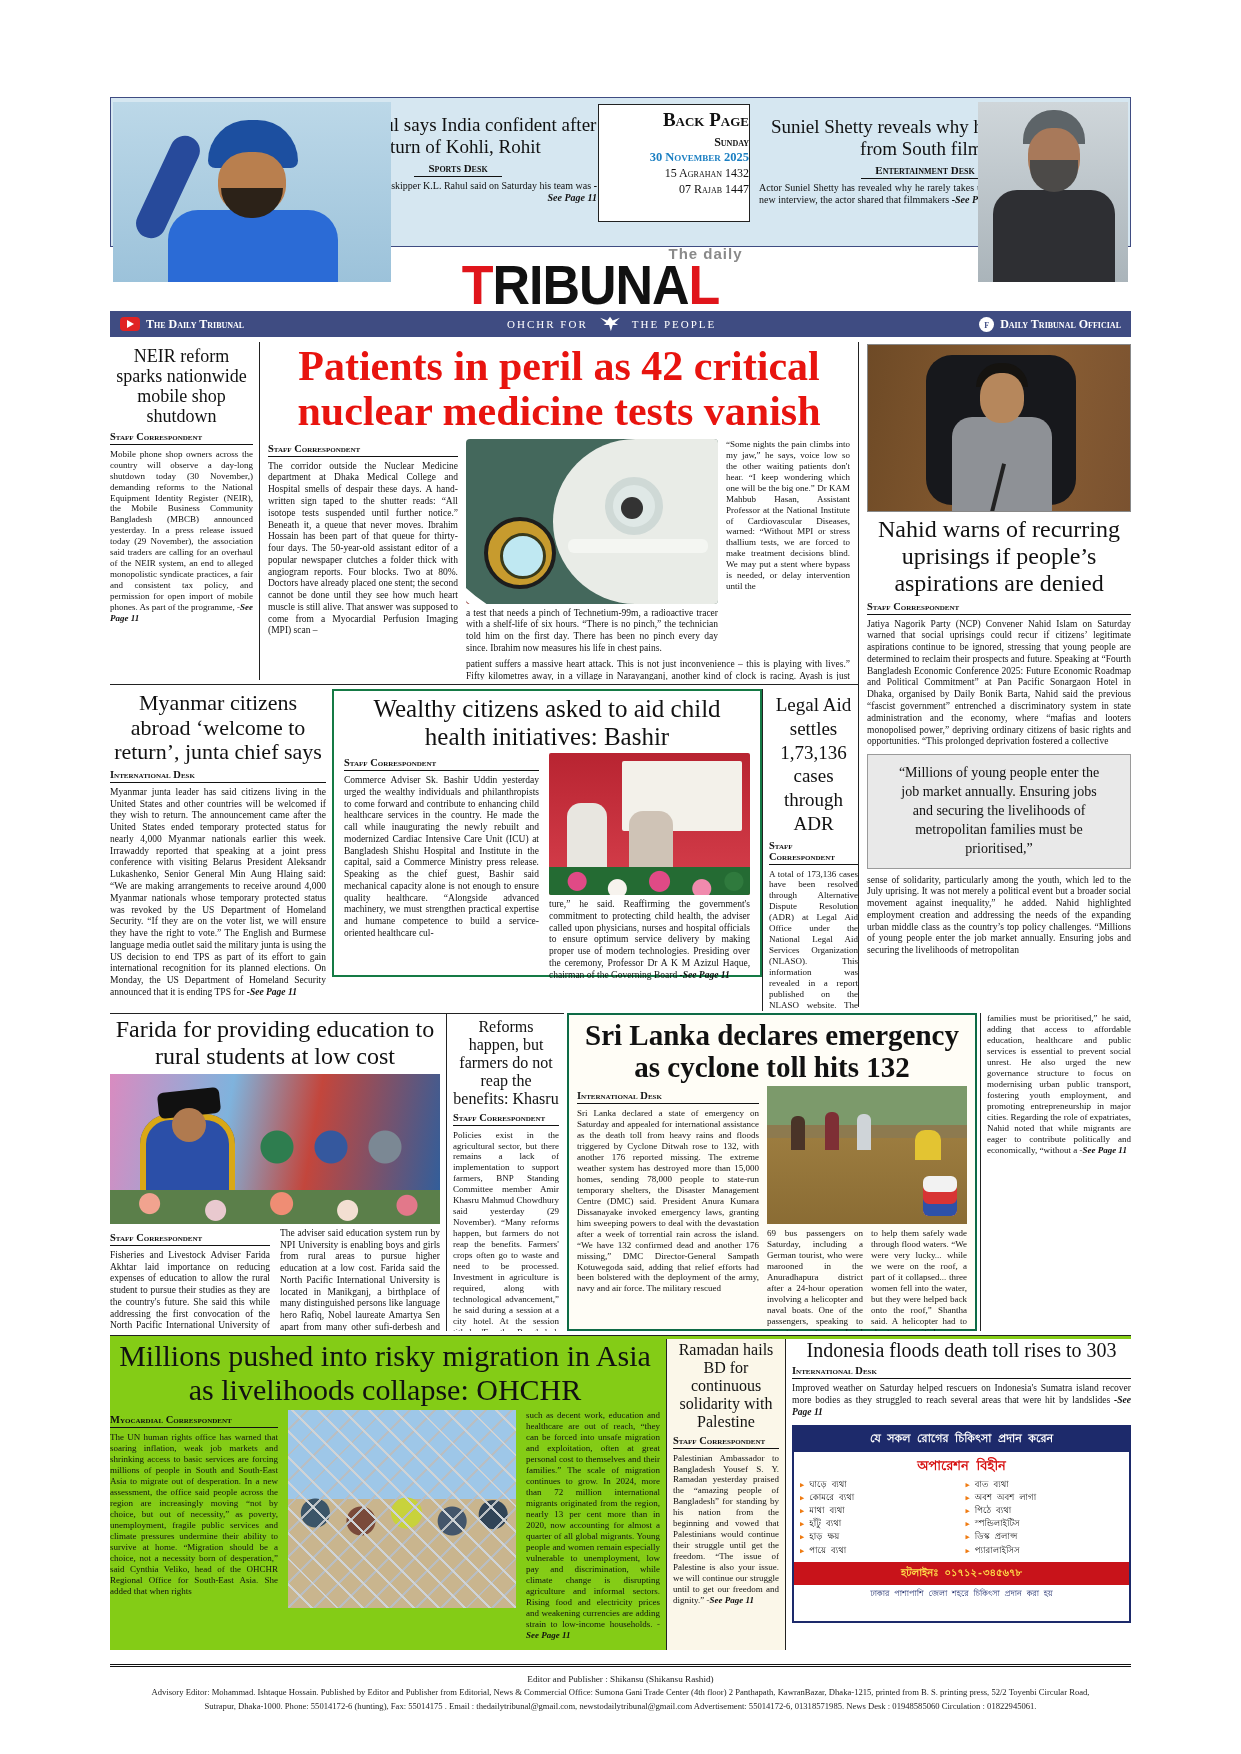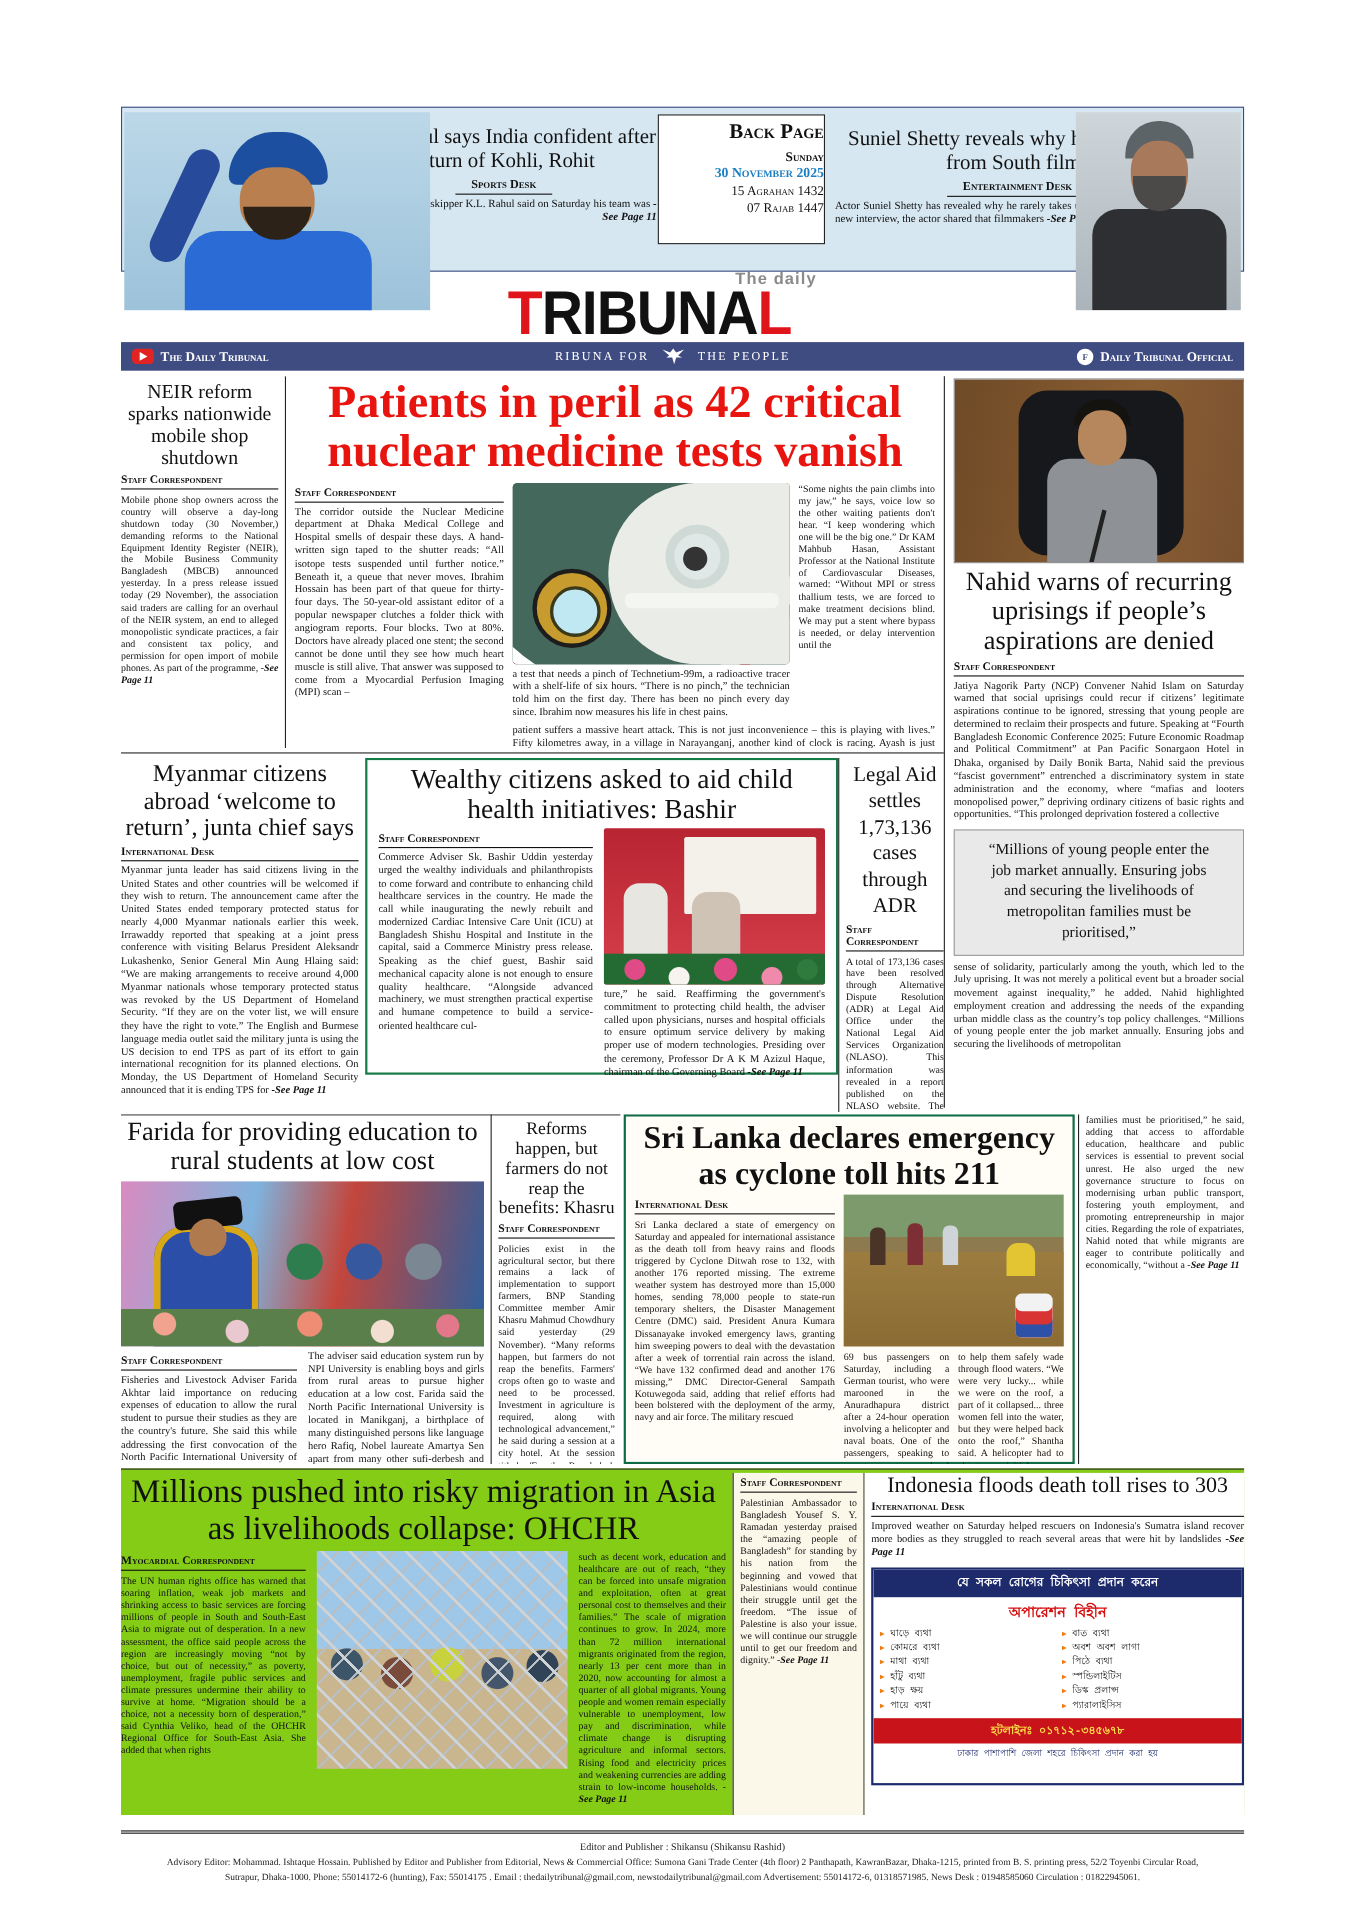--- a/index.html
+++ b/index.html
@@ -244,21 +244,21 @@
       <div class="masthead-title"><span class="red">T</span><span>RIBUNA</span><span class="red">L</span></div>
     </div>
   </div>
 
   <div class="socialbar">
     <div class="sb-item">
       <span class="yt"></span>
       <span>The Daily Tribunal</span>
     </div>
     <div class="slogan">
-      <span>RIBUNA FOR</span>
+      <span>OHCHR FOR</span>
       <svg width="24" height="18" viewBox="0 0 26 20">
           <path d="M13 2 L16 6 L24 3 L18 9 L22 11 L16 11 L14 18 L12 11 L6 11 L9 9 L2 3 L10 6 Z" fill="#ffffff"></path>
         </svg>
       <span>THE PEOPLE</span>
     </div>
     <div class="sb-item">
       <span class="fb">f</span>
       <span>Daily Tribunal Official</span>
     </div>
   </div>
@@ -395,21 +395,21 @@
     <article class="khasru">
       <h3 class="hl">Reforms happen, but farmers do not reap the benefits: Khasru</h3>
       <div class="byline">Staff Correspondent</div>
       <p class="bd bd9">
         <span>Policies exist in the agricultural sector, but there remains a lack of implementation to support farmers, BNP Standing Committee member Amir Khasru Mahmud Chowdhury said yesterday (29 November). “Many reforms happen, but farmers do not reap the benefits. Farmers' crops often go to waste and need to be processed. Investment in agriculture is required, along with technological advancement,” he said during a session at a city hotel. At the session titled 'Fourth Bangladesh Economic Conference 2025: Future Economic Roadmap and Political Commitment' of an international</span>
         
       </p>
     </article>
 
     <article class="srilanka-box">
-      <h2 class="hl">Sri Lanka declares emergency as cyclone toll hits 211</h2>
+      <h2 class="hl">Sri Lanka declares emergency as cyclone toll hits 132</h2>
       <div class="sl-row">
         <div class="sl-col1">
           <div class="byline">International Desk</div>
           <p class="bd bd9">Sri Lanka declared a state of emergency on Saturday and appealed for international assistance as the death toll from heavy rains and floods triggered by Cyclone Ditwah rose to 132, with another 176 reported missing. The extreme weather system has destroyed more than 15,000 homes, sending 78,000 people to state-run temporary shelters, the Disaster Management Centre (DMC) said. President Anura Kumara Dissanayake invoked emergency laws, granting him sweeping powers to deal with the devastation after a week of torrential rain across the island. “We have 132 confirmed dead and another 176 missing,” DMC Director-General Sampath Kotuwegoda said, adding that relief efforts had been bolstered with the deployment of the army, navy and air force. The military rescued</p>
         </div>
         <div class="sl-colB">
           <div class="ph ph-srilanka">
             <div class="water"></div>
             <div class="p1"></div>
             <div class="p2"></div>
@@ -451,20 +451,21 @@
         <div class="oh-col2">
           <p class="bd bd9">
             <span>such as decent work, education and healthcare are out of reach, “they can be forced into unsafe migration and exploitation, often at great personal cost to themselves and their families.” The scale of migration continues to grow. In 2024, more than 72 million international migrants originated from the region, nearly 13 per cent more than in 2020, now accounting for almost a quarter of all global migrants. Young people and women remain especially vulnerable to unemployment, low pay and discrimination, while climate change is disrupting agriculture and informal sectors. Rising food and electricity prices and weakening currencies are adding strain to low-income households.</span>
             <span class="see">-See Page 11</span>
           </p>
         </div>
       </div>
     </article>
 
     <article class="ramadan">
+      <h3 class="hl">Ramadan hails BD for continuous solidarity with Palestine</h3>
       <div class="byline">Staff Correspondent</div>
       <p class="bd bd9">
         <span>Palestinian Ambassador to Bangladesh Yousef S. Y. Ramadan yesterday praised the “amazing people of Bangladesh” for standing by his nation from the beginning and vowed that Palestinians would continue their struggle until get the freedom. “The issue of Palestine is also your issue. we will continue our struggle until to get our freedom and dignity.”</span>
         <span class="see">-See Page 11</span>
       </p>
     </article>
 
     <div class="bottomright">
       <article class="indonesia">
         <h3 class="hl">Indonesia floods death toll rises to 303</h3>

